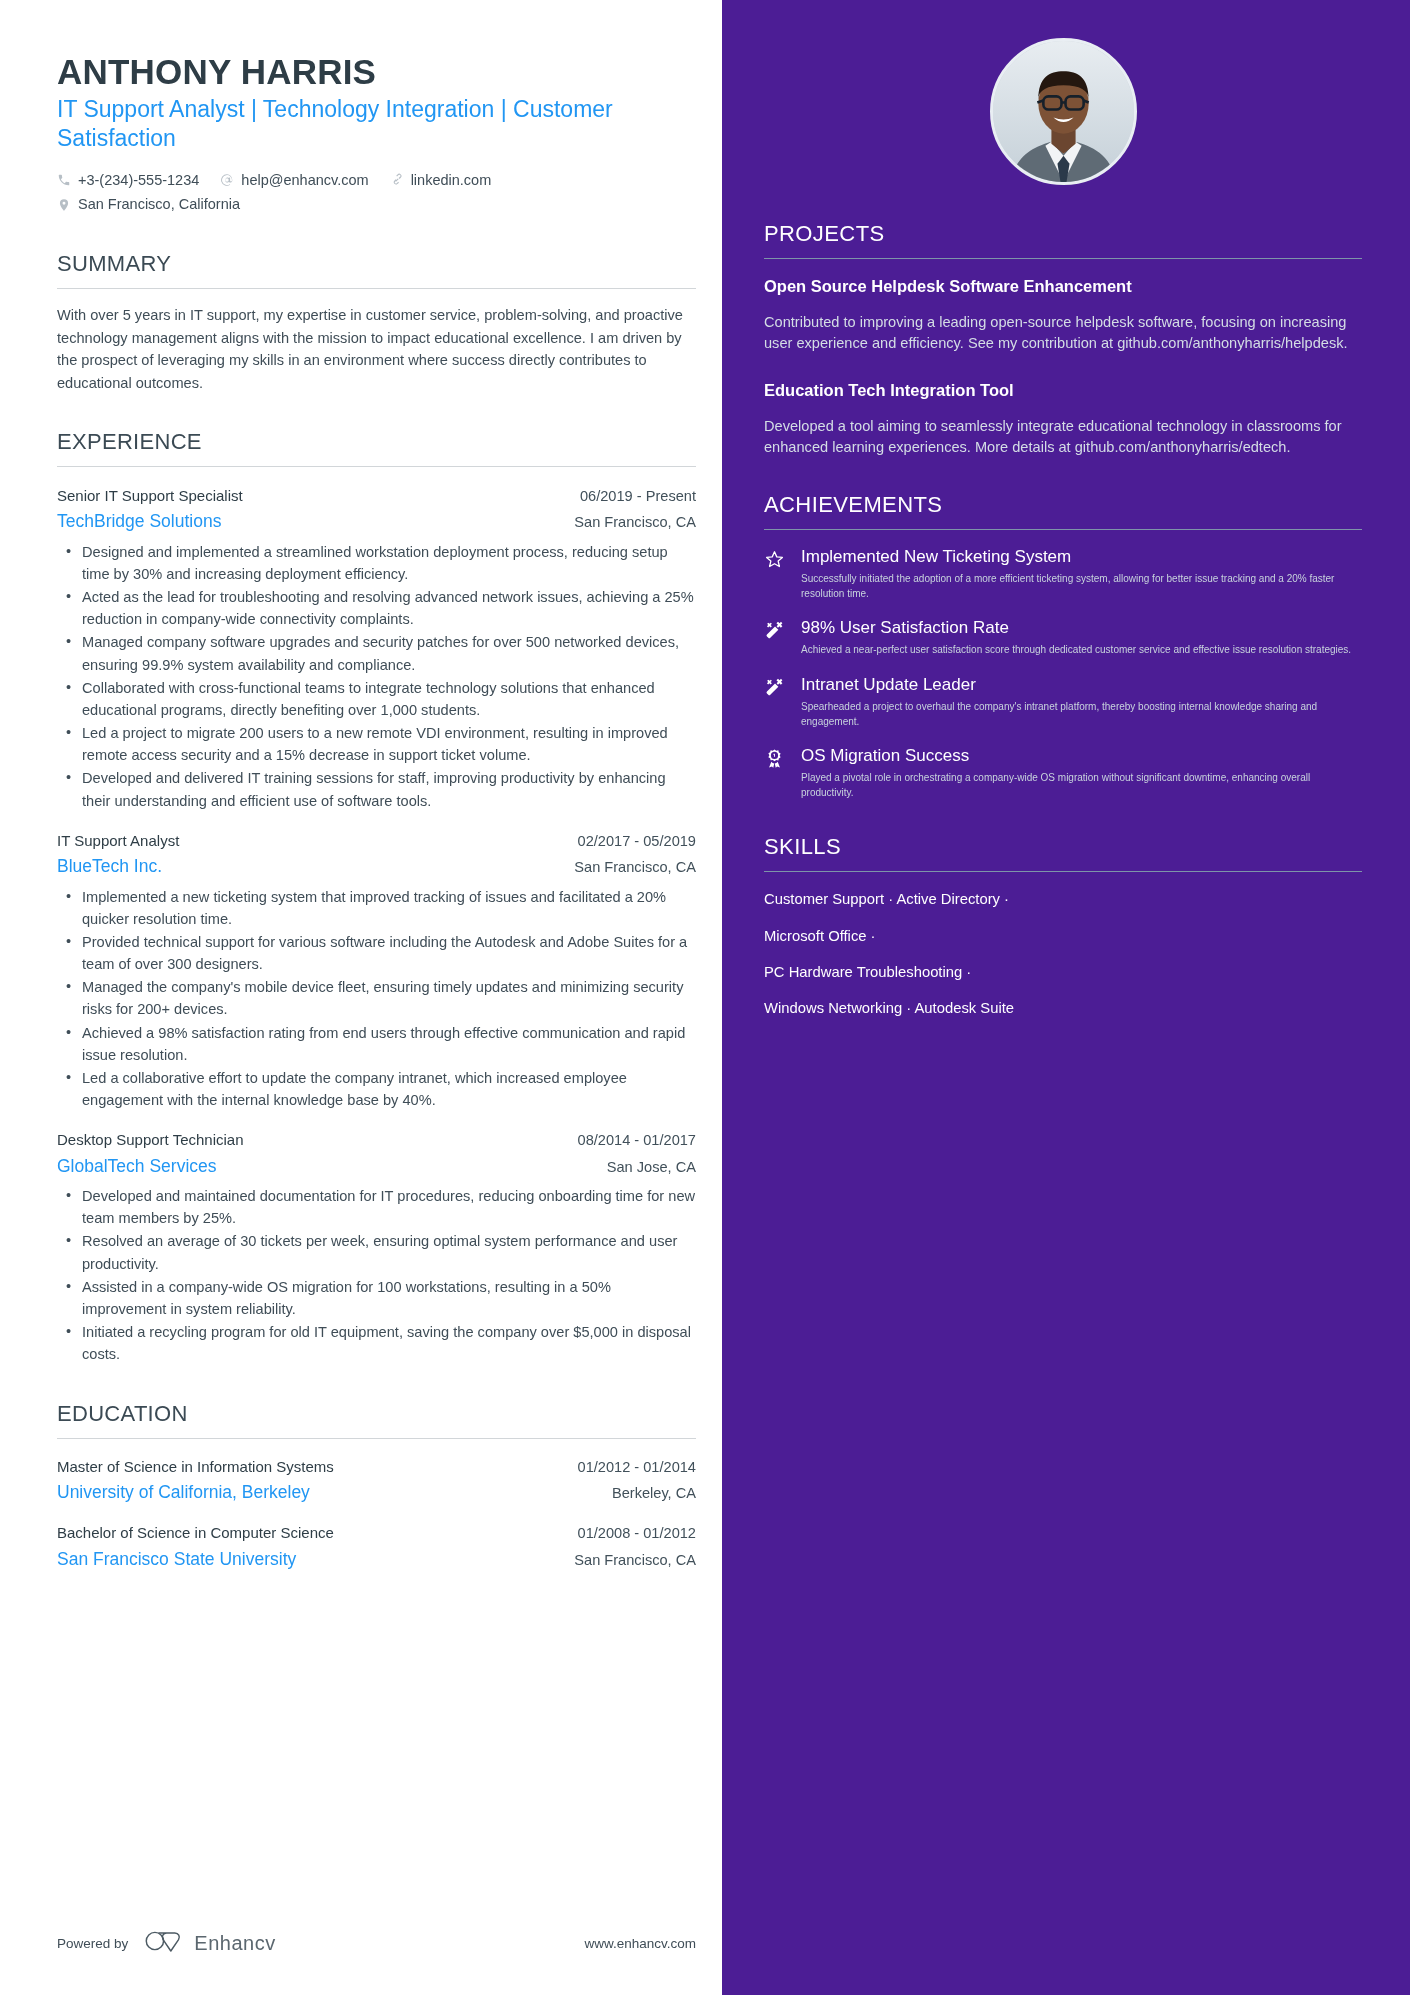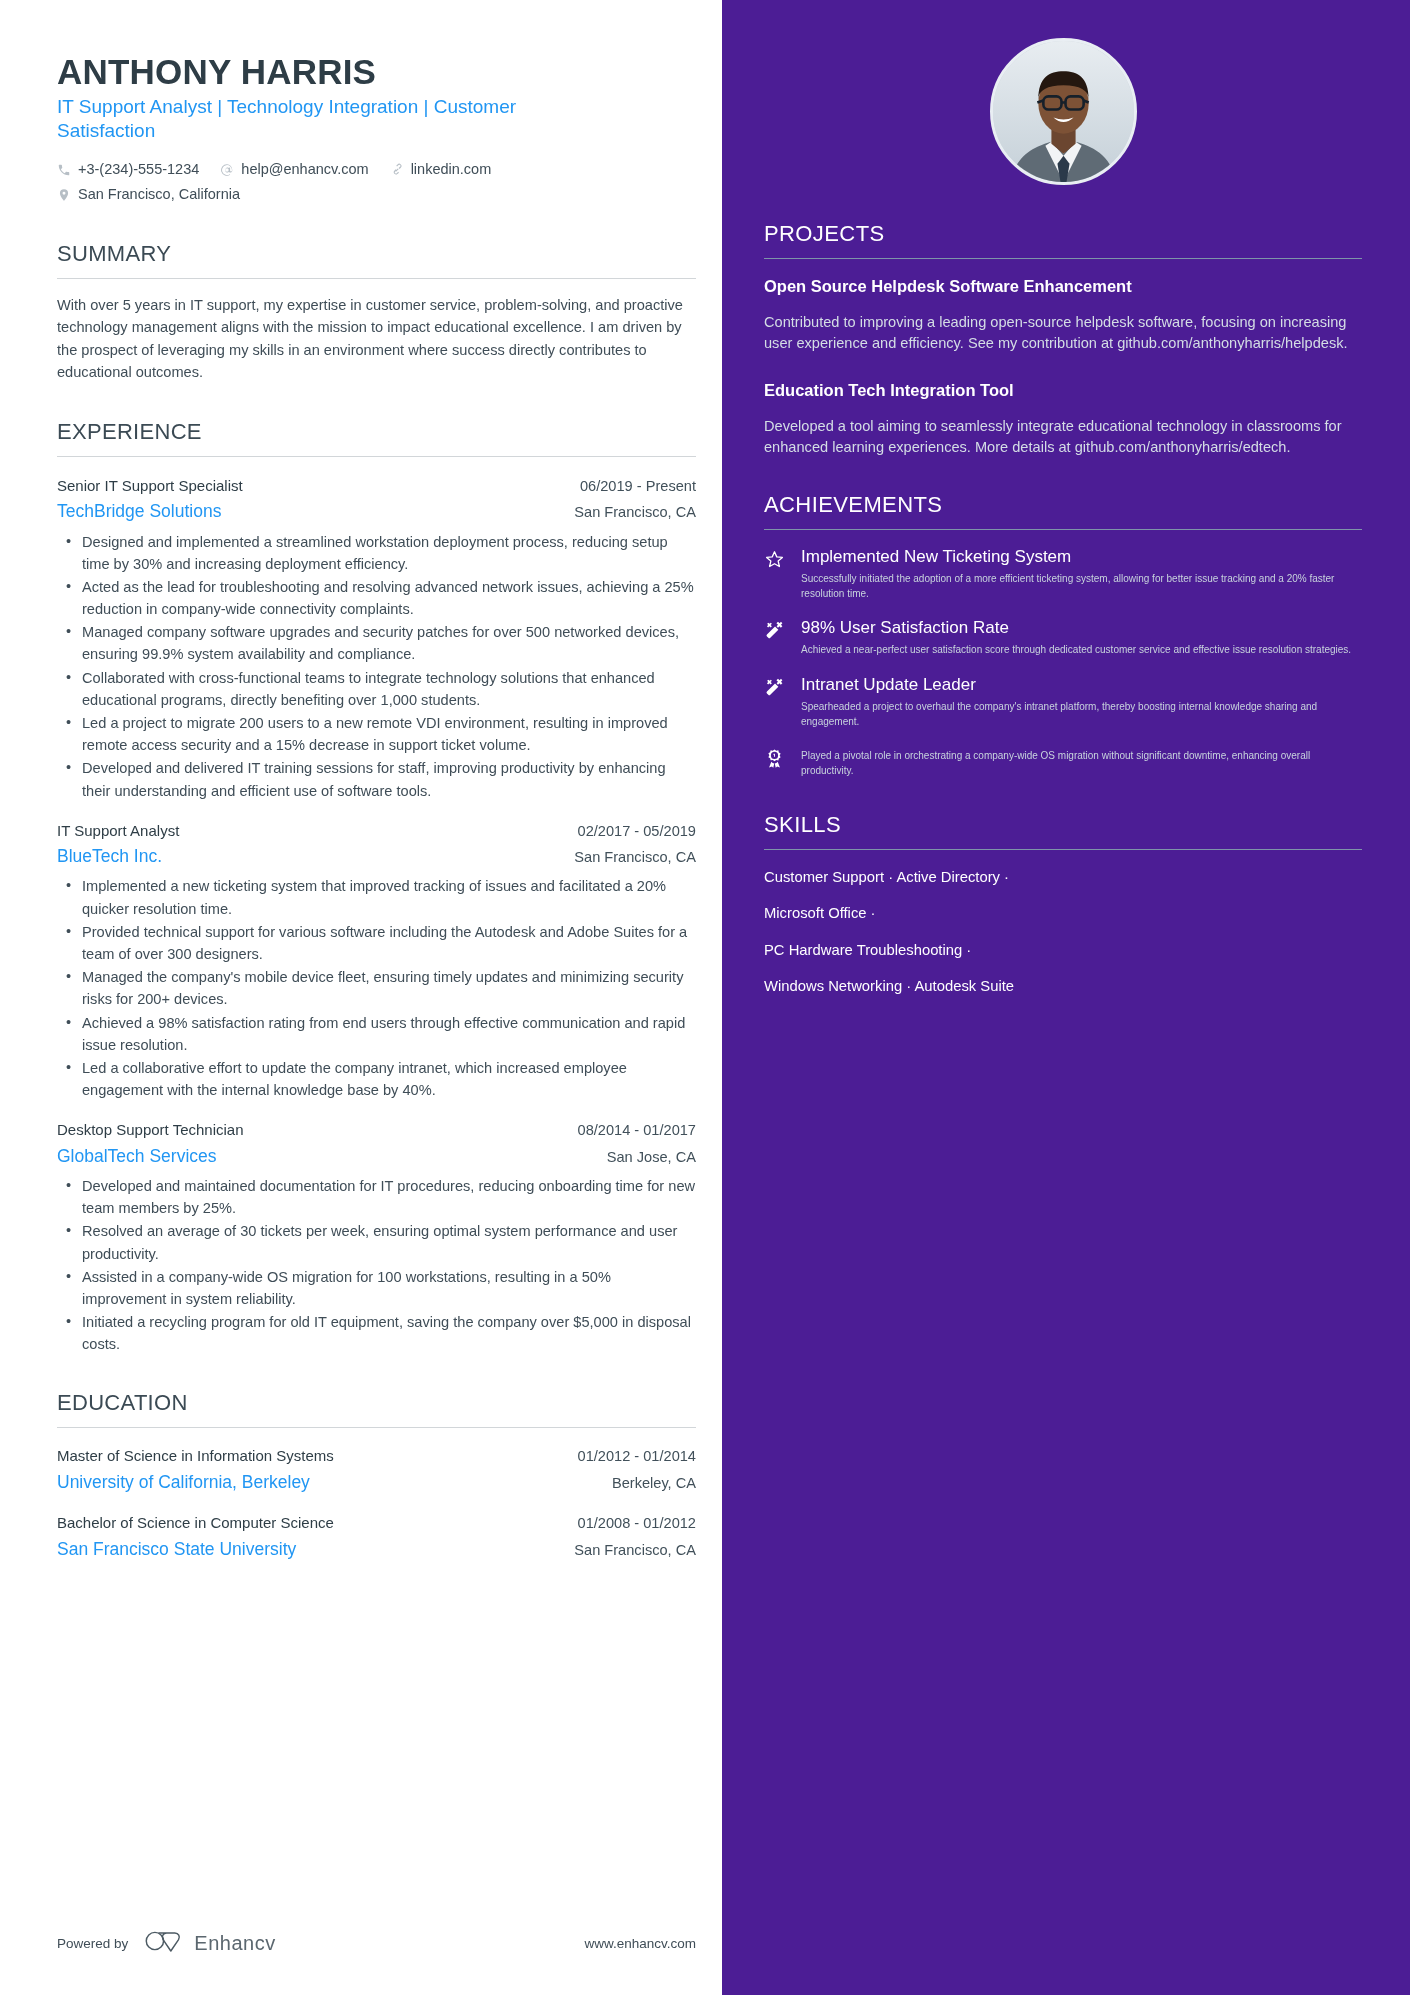--- a/index.html
+++ b/index.html
@@ -16,21 +16,21 @@
     width: 722px; height: 1995px;
     padding: 52px 26px 0 57px;
     position: relative;
   }
 
   .name {
     font-size: 35px; font-weight: bold; letter-spacing: .2px;
     color: #2e3d46; line-height: 1.12; margin-bottom: 4px;
   }
   .headline {
-    font-size: 19px; color: #2196f3; line-height: 1.27;
+    font-size: 23px; color: #2196f3; line-height: 1.27;
     font-weight: 400; margin-bottom: 16px; max-width: 560px;
   }
 
   .contact-rows { margin-bottom: 8px; }
   .contact-line { display: flex; align-items: center; flex-wrap: wrap; gap: 0px; margin-bottom: 3px; }
   .contact-item {
     display: inline-flex; align-items: center; gap: 7px;
     font-size: 14.5px; color: #3f4d57; margin-right: 21px; line-height: 1.5;
   }
   .contact-item .ic { width: 14px; height: 14px; display: inline-block; flex: none; color: #b7bfc6; }
@@ -363,20 +363,21 @@
         </div>
       </div>
 
       <div class="ach">
         <div class="ach-ic">
           <svg viewBox="0 0 24 24" fill="#ffffff">
               <path d="M12 1.6 14 3l2.4-.3.6 2.3 2 1.3-1.1 2.2 1.1 2.2-2 1.3-.6 2.3L14 13.8 12 15.2 10 13.8l-2.4.3-.6-2.3-2-1.3 1.1-2.2L5 6.1l2-1.3.6-2.3L10 3zm0 2.8a4.1 4.1 0 1 0 0 8.2 4.1 4.1 0 0 0 0-8.2zm-.6 2.1h1.1v3.4h-1.1V7.2l-.8.4-.3-.8zM8.4 15.6l-2.6 6.8 3.2-1.3 1.6 1.5 1.1-4.9a5.8 5.8 0 0 1-3.3-2.1zm7.2 0a5.8 5.8 0 0 1-3.3 2.1l1.1 4.9 1.6-1.5 3.2 1.3z"></path>
             </svg>
         </div>
         <div class="ach-body">
+          <div class="ach-title">OS Migration Success</div>
           <div class="ach-desc">Played a pivotal role in orchestrating a company-wide OS migration without significant downtime, enhancing overall productivity.</div>
         </div>
       </div>
     </div>
 
     <div class="side-section" style="margin-top:34px">
       <div class="side-title">SKILLS</div>
       <div class="side-rule"></div>
       <div class="skills">
         <div class="skill-line">Customer Support · Active Directory ·</div>

